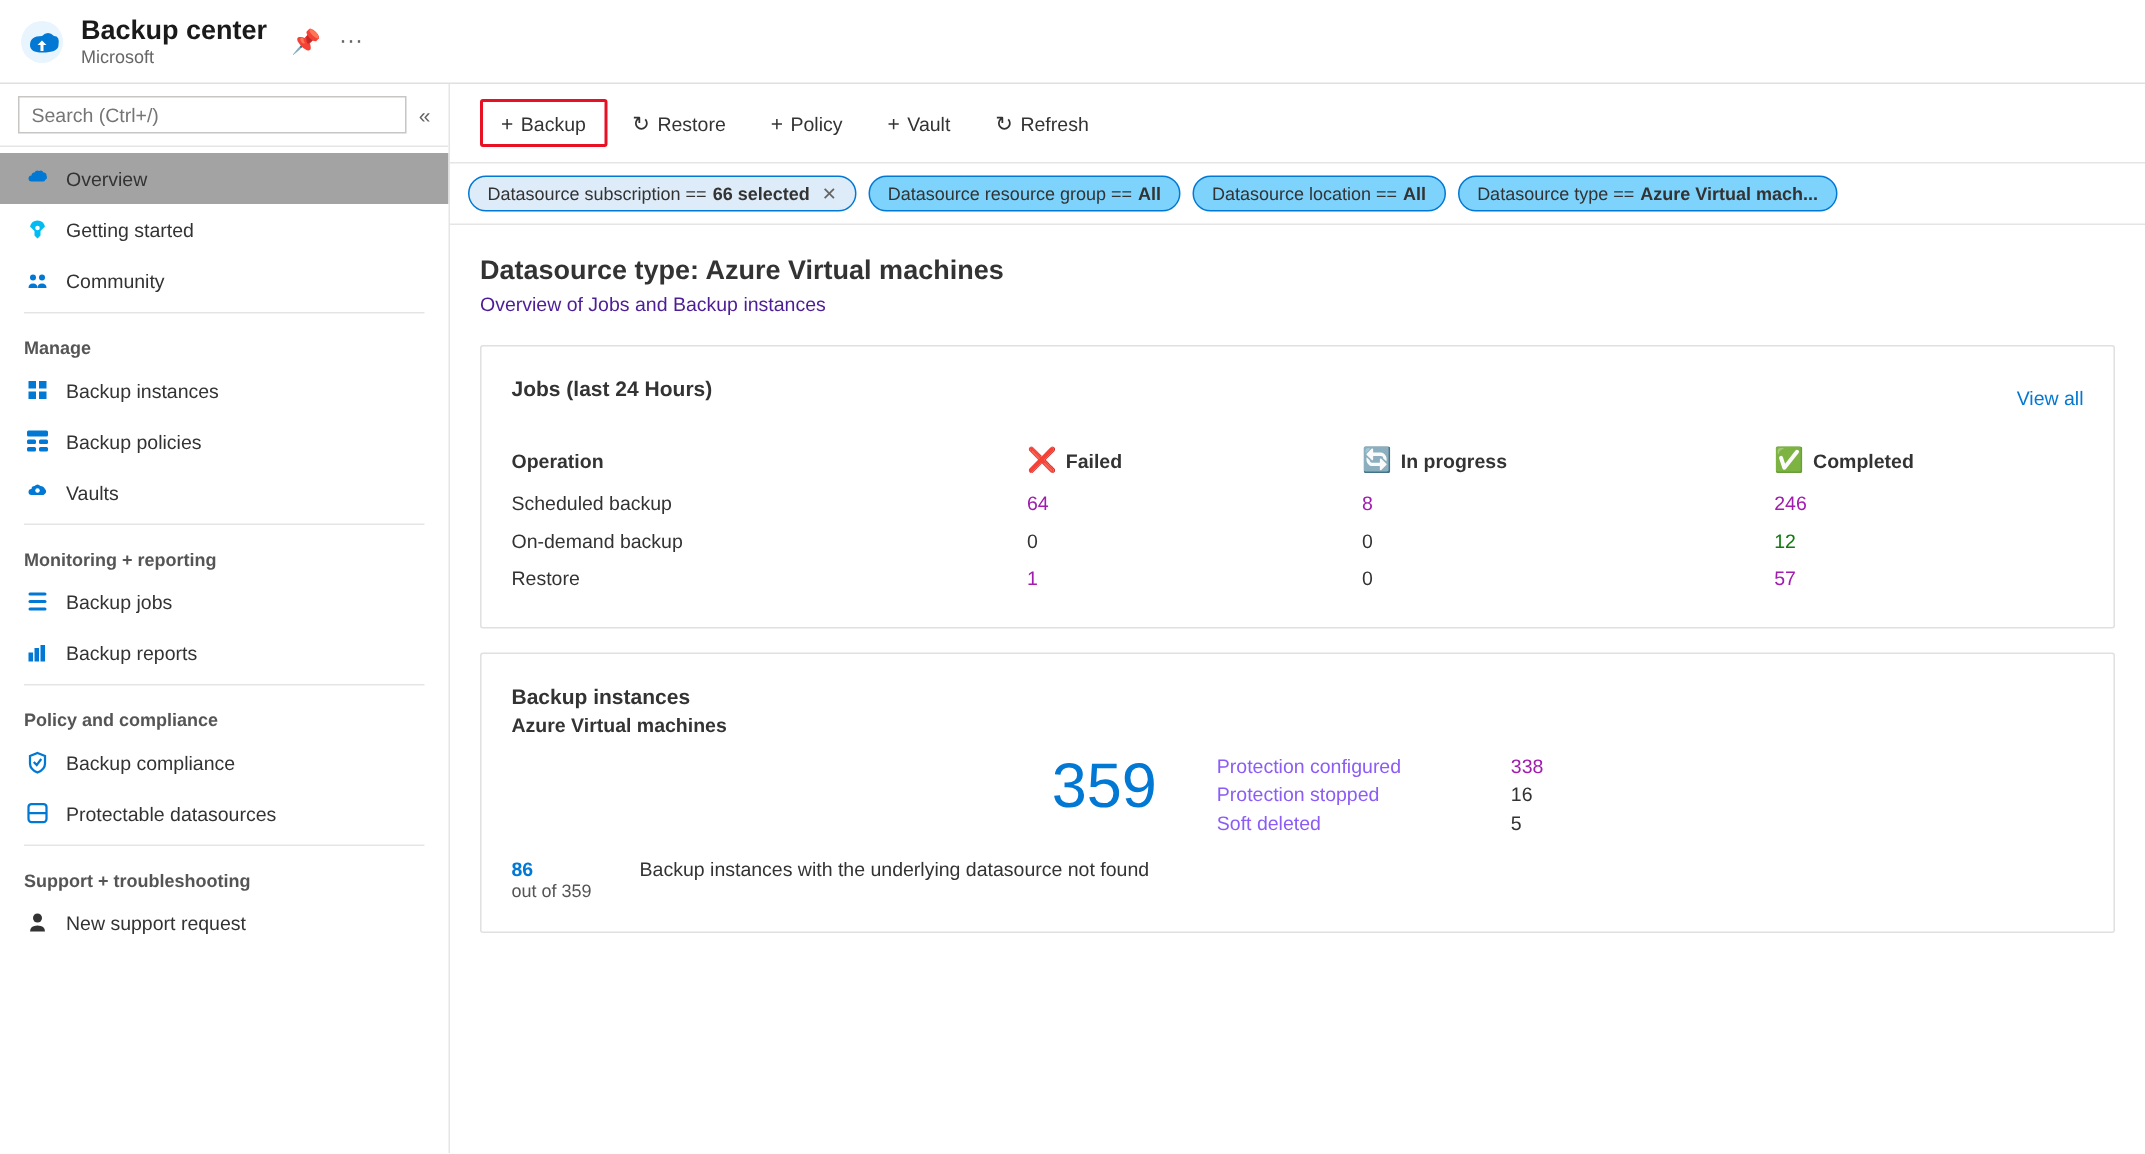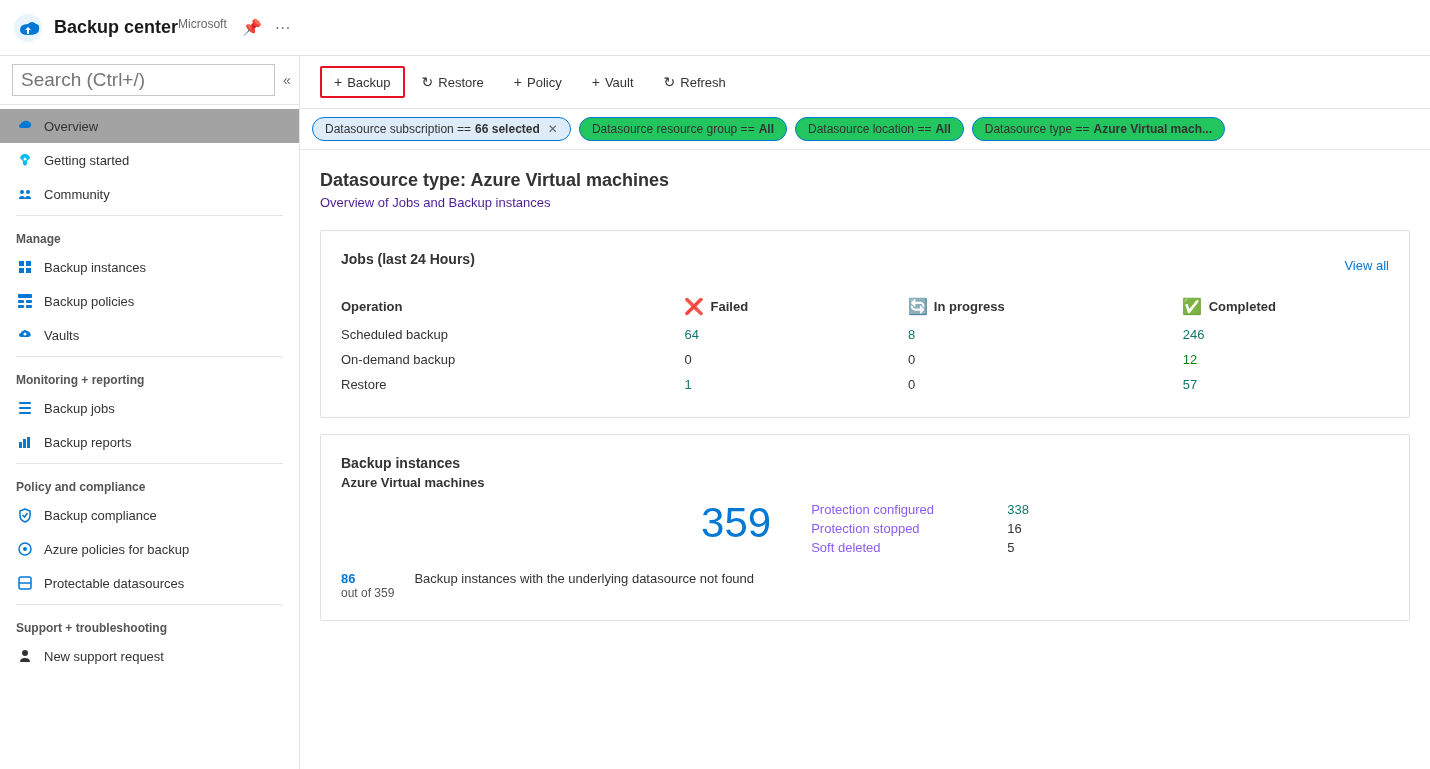--- a/index.html
+++ b/index.html
@@ -3,40 +3,40 @@
   <meta charset="utf-8">
   <style>
     * { box-sizing: border-box; margin: 0; padding: 0; }
     body { font-family: 'Segoe UI', sans-serif; font-size: 13px; color: #333; background: #fff; display: flex; flex-direction: column; height: 769px; overflow: hidden; }
 
     
     .title-bar {
       display: flex; align-items: center; padding: 8px 12px; border-bottom: 1px solid #e0e0e0; background: #fff; min-height: 56px;
     }
     .title-bar-icon { width: 32px; height: 32px; margin-right: 10px; }
-    .title-bar-text { display: flex; flex-direction: row; }
+    .title-bar-text { display: flex; flex-direction: column; }
     .title-bar-title { font-size: 18px; font-weight: 600; color: #1a1a1a; line-height: 1.2; }
     .title-bar-subtitle { font-size: 12px; color: #666; }
     .title-bar-actions { display: flex; align-items: center; margin-left: 12px; gap: 4px; }
     .pin-icon, .more-icon { cursor: pointer; color: #666; font-size: 16px; padding: 2px 4px; }
 
     
     .main-layout { display: flex; flex: 1; overflow: hidden; }
 
     
     .sidebar {
       width: 300px; min-width: 300px; background: #fff; border-right: 1px solid #e5e5e5;
       display: flex; flex-direction: column; overflow-y: auto;
     }
     .sidebar-search {
       display: flex; align-items: center; padding: 8px 12px; border-bottom: 1px solid #e5e5e5;
     }
     .sidebar-search input {
       flex: 1; border: 1px solid #c8c6c4; border-radius: 0; padding: 4px 8px;
-      font-size: 19px; color: #666; outline: none;
+      font-size: 13px; color: #666; outline: none;
     }
     .collapse-btn { margin-left: 8px; cursor: pointer; color: #666; font-size: 14px; }
 
     .sidebar-nav { flex: 1; padding: 4px 0; }
 
     .nav-item {
       display: flex; align-items: center; padding: 8px 16px; cursor: pointer;
       color: #333; text-decoration: none; font-size: 13px;
     }
     .nav-item.active { background: #a3a3a3; }
@@ -67,21 +67,21 @@
     .toolbar-btn-icon { font-size: 14px; }
 
     
     .filter-bar {
       display: flex; align-items: center; padding: 8px 12px; gap: 8px;
       border-bottom: 1px solid #e5e5e5; flex-wrap: wrap;
     }
     .filter-pill {
       display: flex; align-items: center; padding: 4px 12px;
       border: 1px solid #0078d4; border-radius: 16px; font-size: 12px;
-      cursor: pointer; background: #22c55e; gap: 4px;
+      cursor: pointer; background: #7dd3fc; gap: 4px;
     }
     .filter-pill.active { background: #deecf9; border-color: #0078d4; }
     .filter-pill-bold { font-weight: 600; }
 
     
     .page-content { padding: 20px; flex: 1; }
     .page-title { font-size: 18px; font-weight: 600; margin-bottom: 4px; }
     .page-subtitle { font-size: 13px; color: #4c1d95; margin-bottom: 20px; }
 
     
@@ -104,21 +104,21 @@
     .jobs-table .col-op { width: 200px; }
     .jobs-table .col-failed { width: 130px; }
     .jobs-table .col-progress { width: 160px; }
     .jobs-table .col-completed { width: 120px; }
 
     .status-header { display: flex; align-items: center; gap: 6px; }
     .status-icon-failed { color: #e81123; font-size: 16px; }
     .status-icon-progress { color: #0078d4; font-size: 16px; }
     .status-icon-completed { color: #107c10; font-size: 16px; }
 
-    .link-blue { color: #0f766e; cursor: pointer; }
+    .link-blue { color: #a21caf; cursor: pointer; }
     .link-green { color: #107c10; cursor: pointer; }
 
     
     .instances-title { font-size: 14px; font-weight: 600; margin-bottom: 4px; }
     .instances-subtitle { font-size: 13px; font-weight: 600; margin-bottom: 12px; }
 
     .instances-content { display: flex; align-items: flex-start; gap: 40px; justify-content: center; }
     .instances-count { font-size: 42px; font-weight: 300; color: #0078d4; line-height: 1; }
 
     .instances-details { display: flex; flex-direction: column; gap: 4px; }
@@ -265,29 +265,20 @@
       <div class="nav-item">
         <span class="nav-item-icon">
           <svg width="16" height="16" viewBox="0 0 16 16">
               <path d="M8 2 L13 4 L13 9 Q13 13 8 15 Q3 13 3 9 L3 4Z" fill="none" stroke="#0078d4" stroke-width="1.5"></path>
               <polyline points="5.5,8 7.5,10 10.5,6" fill="none" stroke="#0078d4" stroke-width="1.5"></polyline>
             </svg>
         </span>
         <span>Backup compliance</span>
       </div>
 
-      <div class="nav-item">
-        <span class="nav-item-icon">
-          <svg width="16" height="16" viewBox="0 0 16 16">
-              <circle cx="8" cy="8" r="6" fill="none" stroke="#0078d4" stroke-width="1.5"></circle>
-              <circle cx="8" cy="8" r="2" fill="#0078d4"></circle>
-            </svg>
-        </span>
-        <span>Azure policies for backup</span>
-      </div>
 
       <div class="nav-item">
         <span class="nav-item-icon">
           <svg width="16" height="16" viewBox="0 0 16 16">
               <rect x="2" y="2" width="12" height="12" fill="none" stroke="#0078d4" stroke-width="1.5" rx="2"></rect>
               <line x1="2" y1="8" x2="14" y2="8" stroke="#0078d4" stroke-width="1.5"></line>
             </svg>
         </span>
         <span>Protectable datasources</span>
       </div>
@@ -422,21 +413,21 @@
             <div class="detail-row">
               <span class="detail-label">Protection stopped</span>
               <span class="detail-value">16</span>
             </div>
             <div class="detail-row">
               <span class="detail-label">Soft deleted</span>
               <span class="detail-value">5</span>
             </div>
           </div>
         </div>
-        <div class="instances-footer" style="margin-top:16px; display:flex; align-items:flex-start; gap:12px;">
+        <div class="instances-footer" style="margin-top:16px; display:flex; align-items:flex-start; gap:24px;">
           <div>
             <div class="footer-link">86</div>
             <div class="footer-sub">out of 359</div>
           </div>
           <span class="footer-desc">Backup instances with the underlying datasource not found</span>
         </div>
       </div>
 
     </div>
   </div>

